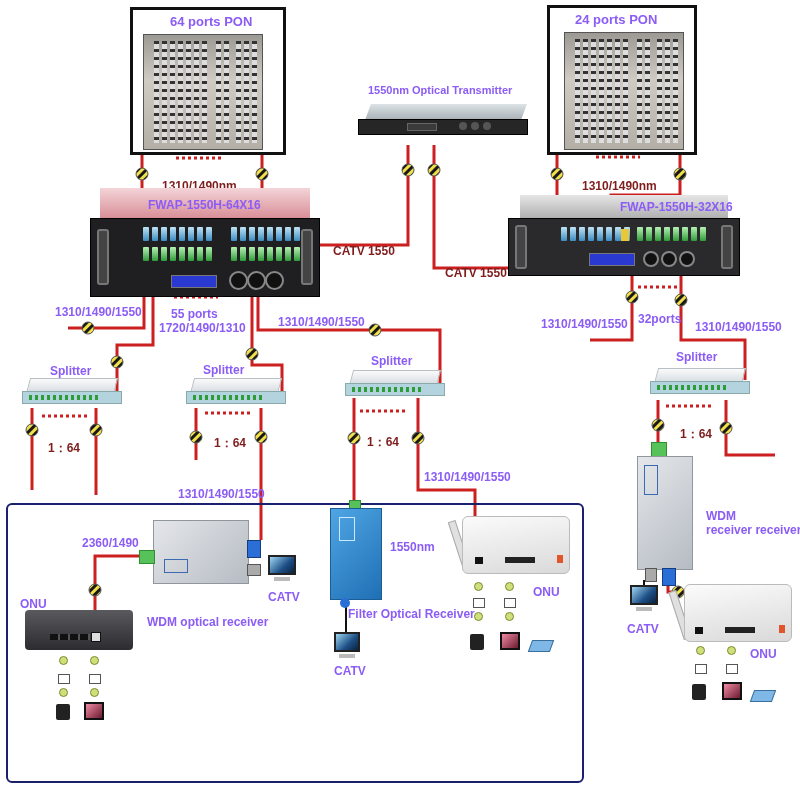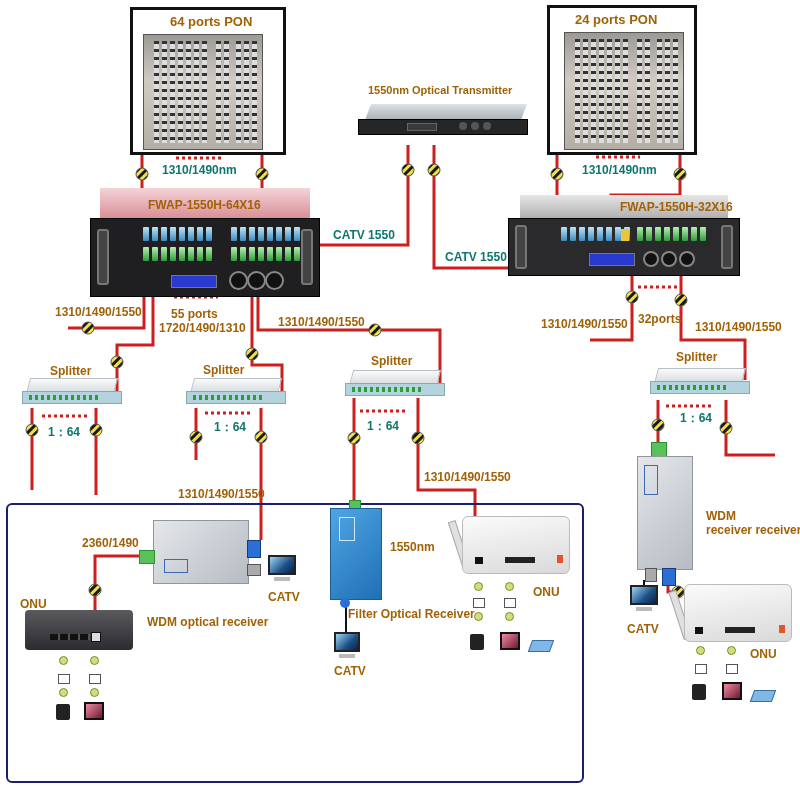--- a/index.html
+++ b/index.html
@@ -1,19 +1,19 @@
 <!DOCTYPE html>
 <html><head>
 <meta charset="utf-8">
 <style>
   html, body { margin:0; padding:0; background:#ffffff; }
   body { width:800px; height:800px; position:relative; overflow:hidden; font-family:"Liberation Sans", sans-serif; }
   .abs { position:absolute; }
-  .lbl { position:absolute; font-weight:bold; font-size:12px; color:#a16207; white-space:nowrap; font-family:"Liberation Sans", sans-serif; }
-  .lbl.blue { color:#0f766e; }
+  .lbl { position:absolute; font-weight:bold; font-size:12px; color:#8b5cf6; white-space:nowrap; font-family:"Liberation Sans", sans-serif; }
+  .lbl.blue { color:#7f1d1d;margin-top:16px; }
   .lbl.big { font-size:13px; }
   svg.wires { position:absolute; left:0; top:0; width:800px; height:800px; }
   .pon-frame { position:absolute; border:3px solid #111; background:#fff; box-sizing:border-box; }
   .pon-img { position:absolute; background:linear-gradient(180deg,#9c9a94 0%,#cfcac2 40%,#b3aea6 100%); border:1px solid #555; }
   .pon-slot { position:absolute; top:6px; bottom:6px; width:5px; background:repeating-linear-gradient(180deg,#333 0 3px,#ddd 3px 8px); }
   .chassis { position:absolute; background:#1f1f22; border:1px solid #000; }
   .chassis-top { position:absolute; background:linear-gradient(180deg,#f3d4d8,#d98f98); }
   .chassis-top.grey { background:linear-gradient(180deg,#e6e6e6,#a9a9a9); }
   .handle { position:absolute; width:8px; background:#444; border:2px solid #777; border-radius:3px; }
   .portrow { position:absolute; display:flex; gap:3px; }

